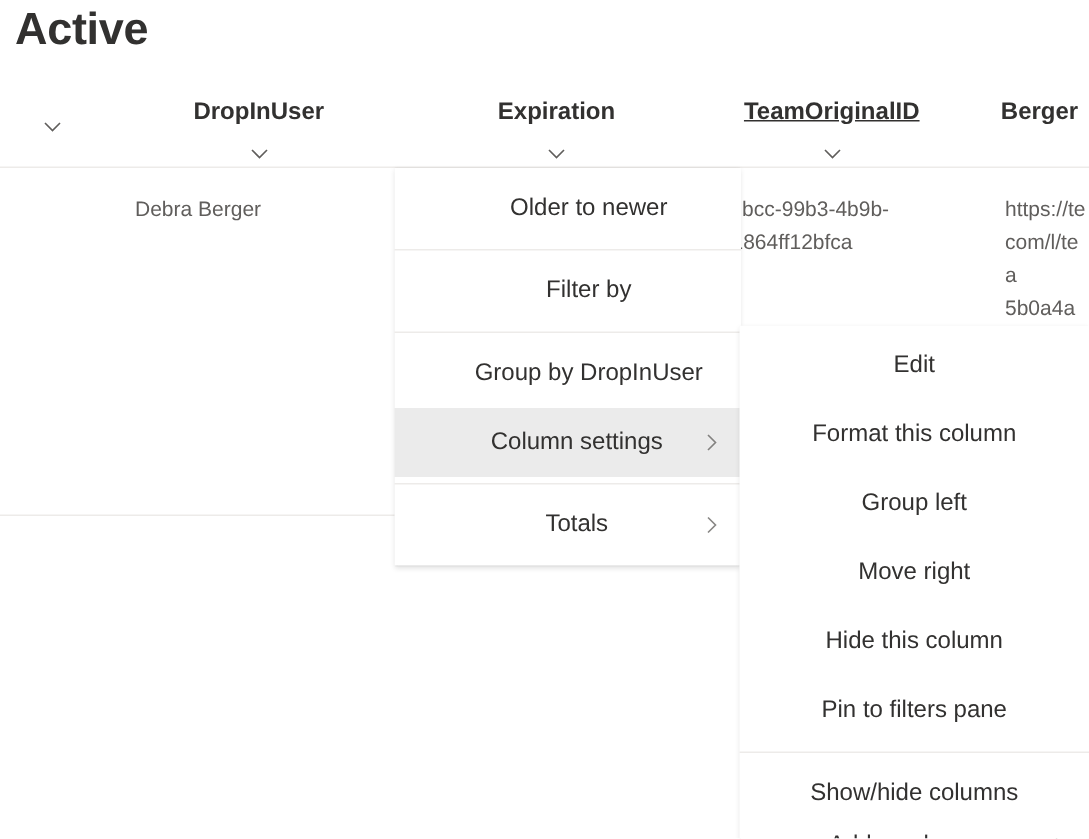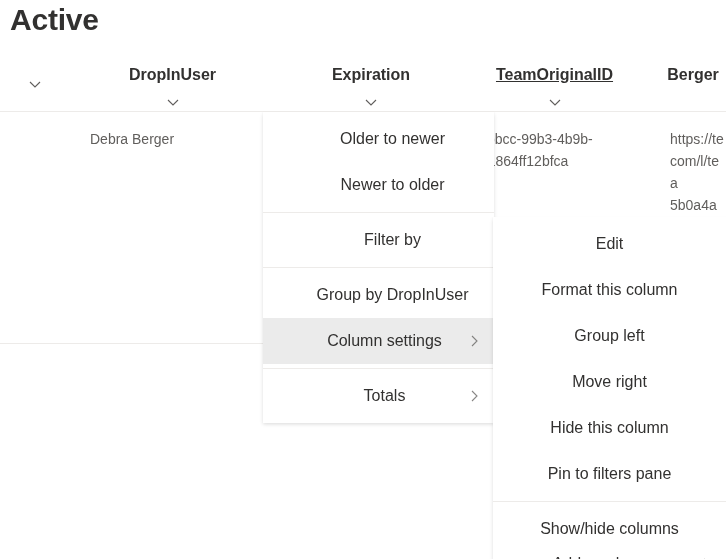--- a/index.html
+++ b/index.html
@@ -252,23 +252,20 @@
         </div>
         <div class="grid-row row-empty"></div>
       </div>
 
   </div>
 
   <div class="ctx-menu menu-primary" id="menu-primary">
       <button class="ctx-item">
         <span class="item-label">Older to newer</span>
       </button>
-      <button class="ctx-item">
-        <span class="item-label">Newer to older</span>
-      </button>
       <div class="ctx-sep"></div>
       <button class="ctx-item">
         <span class="item-label">Filter by</span>
       </button>
       <div class="ctx-sep"></div>
       <button class="ctx-item">
         <span class="item-label">Group by DropInUser</span>
       </button>
       <button class="ctx-item is-active">
         <span class="item-label">Column settings</span>

